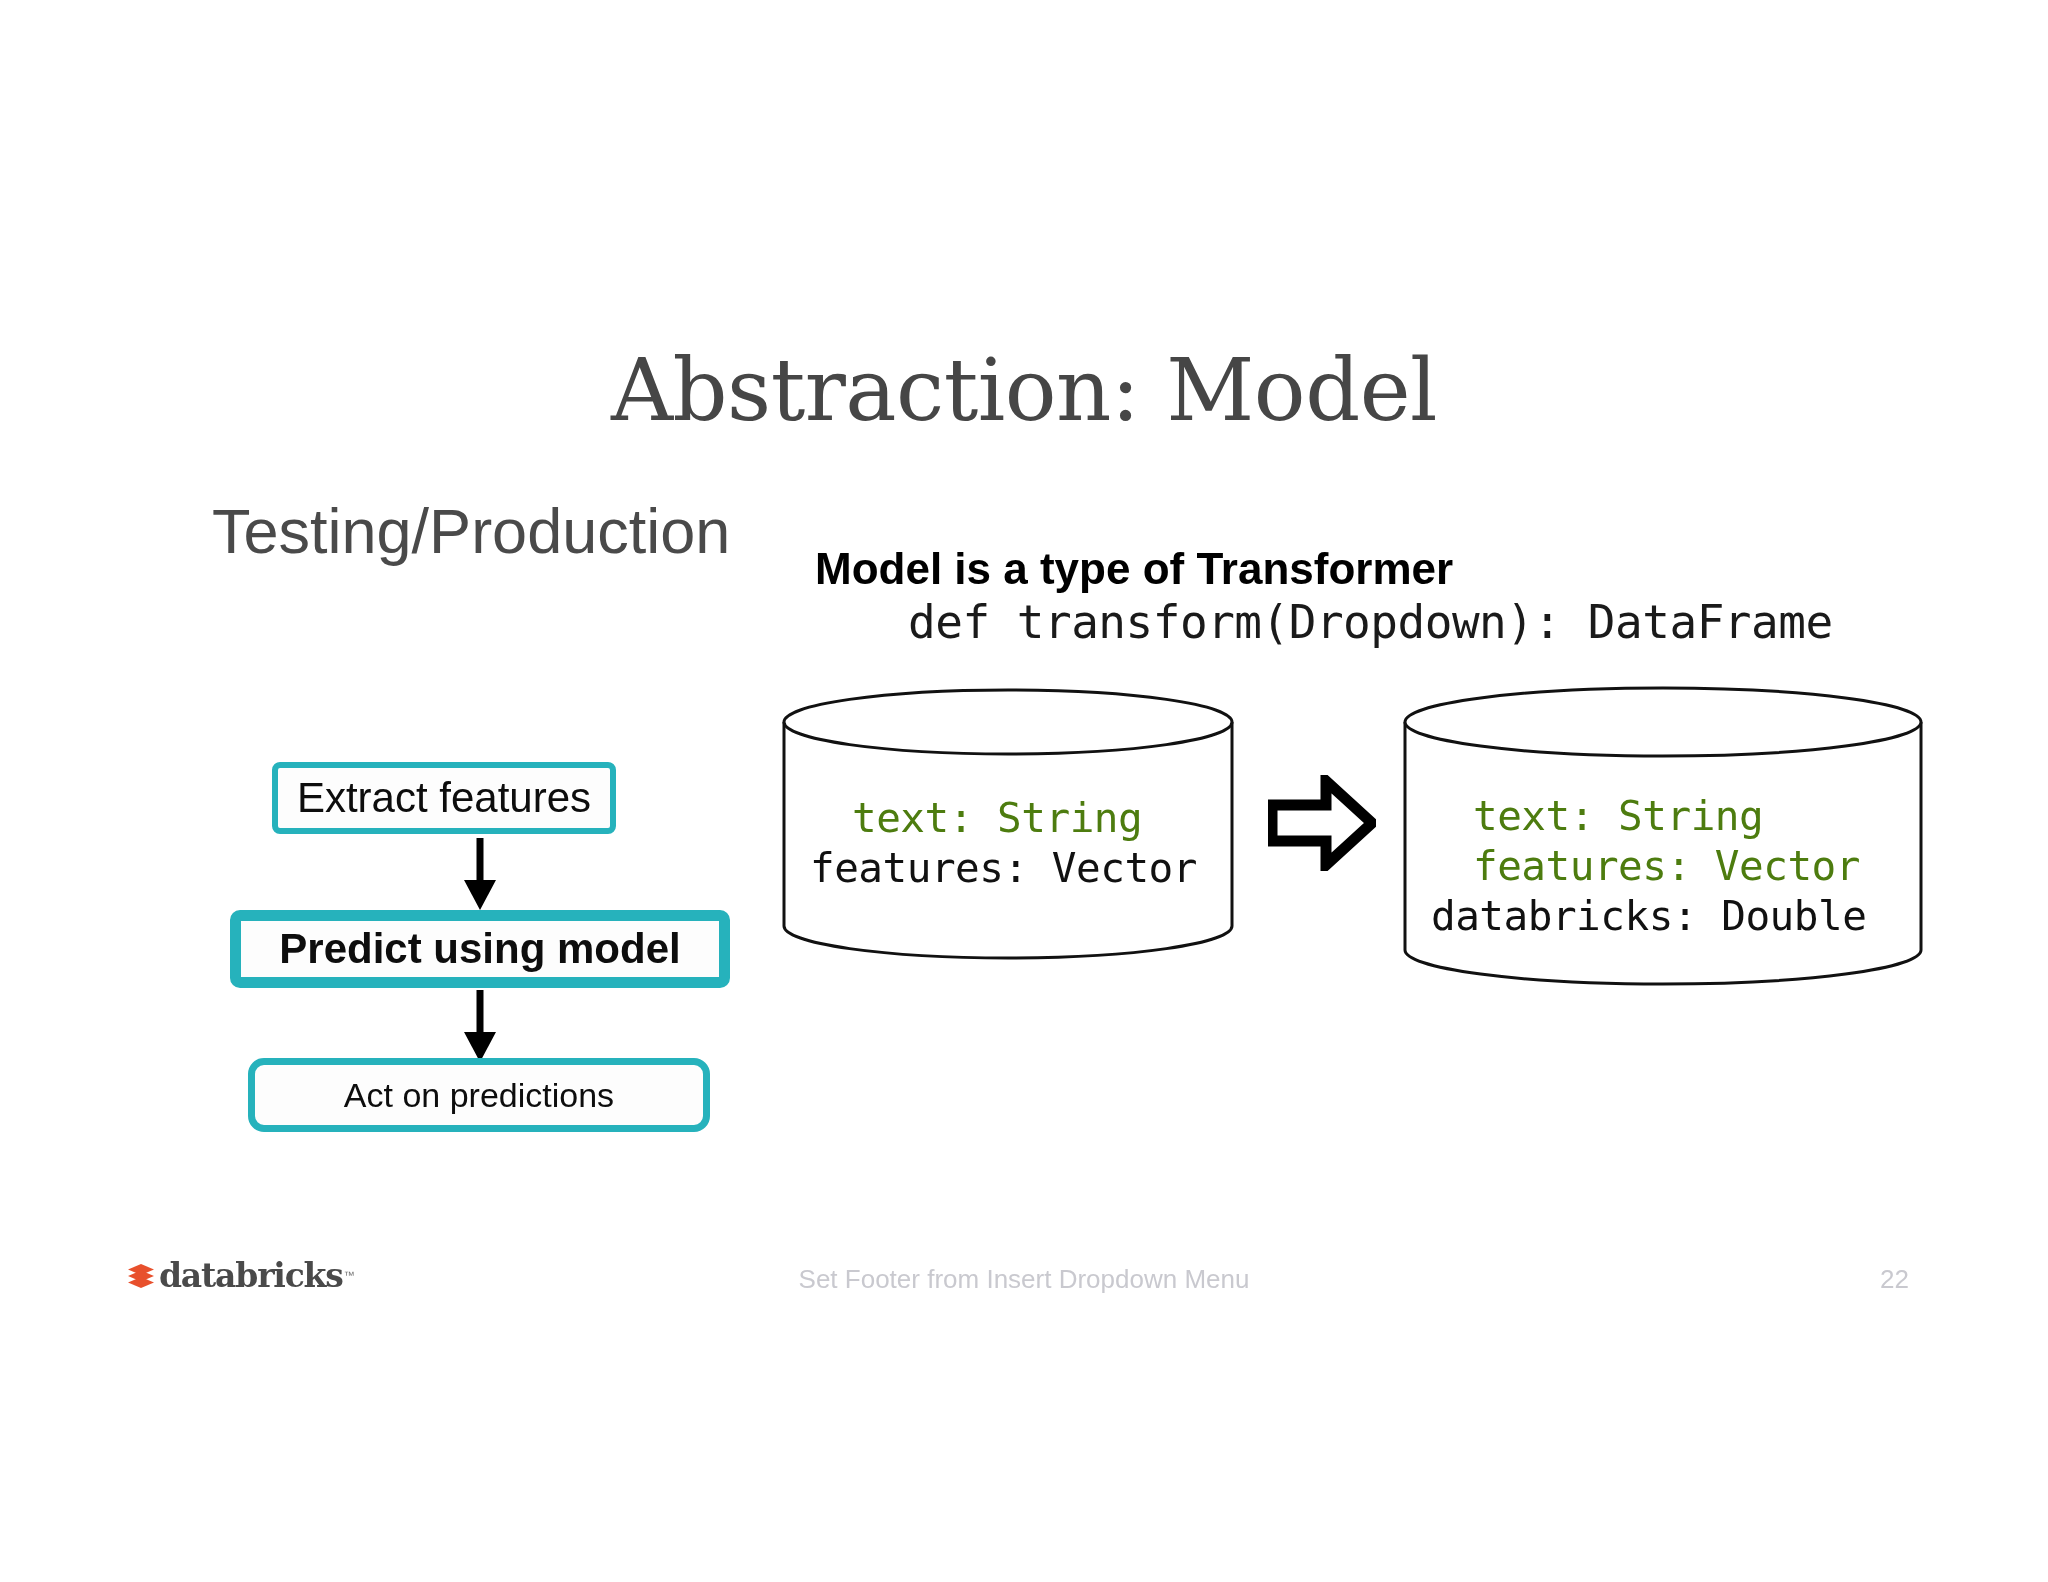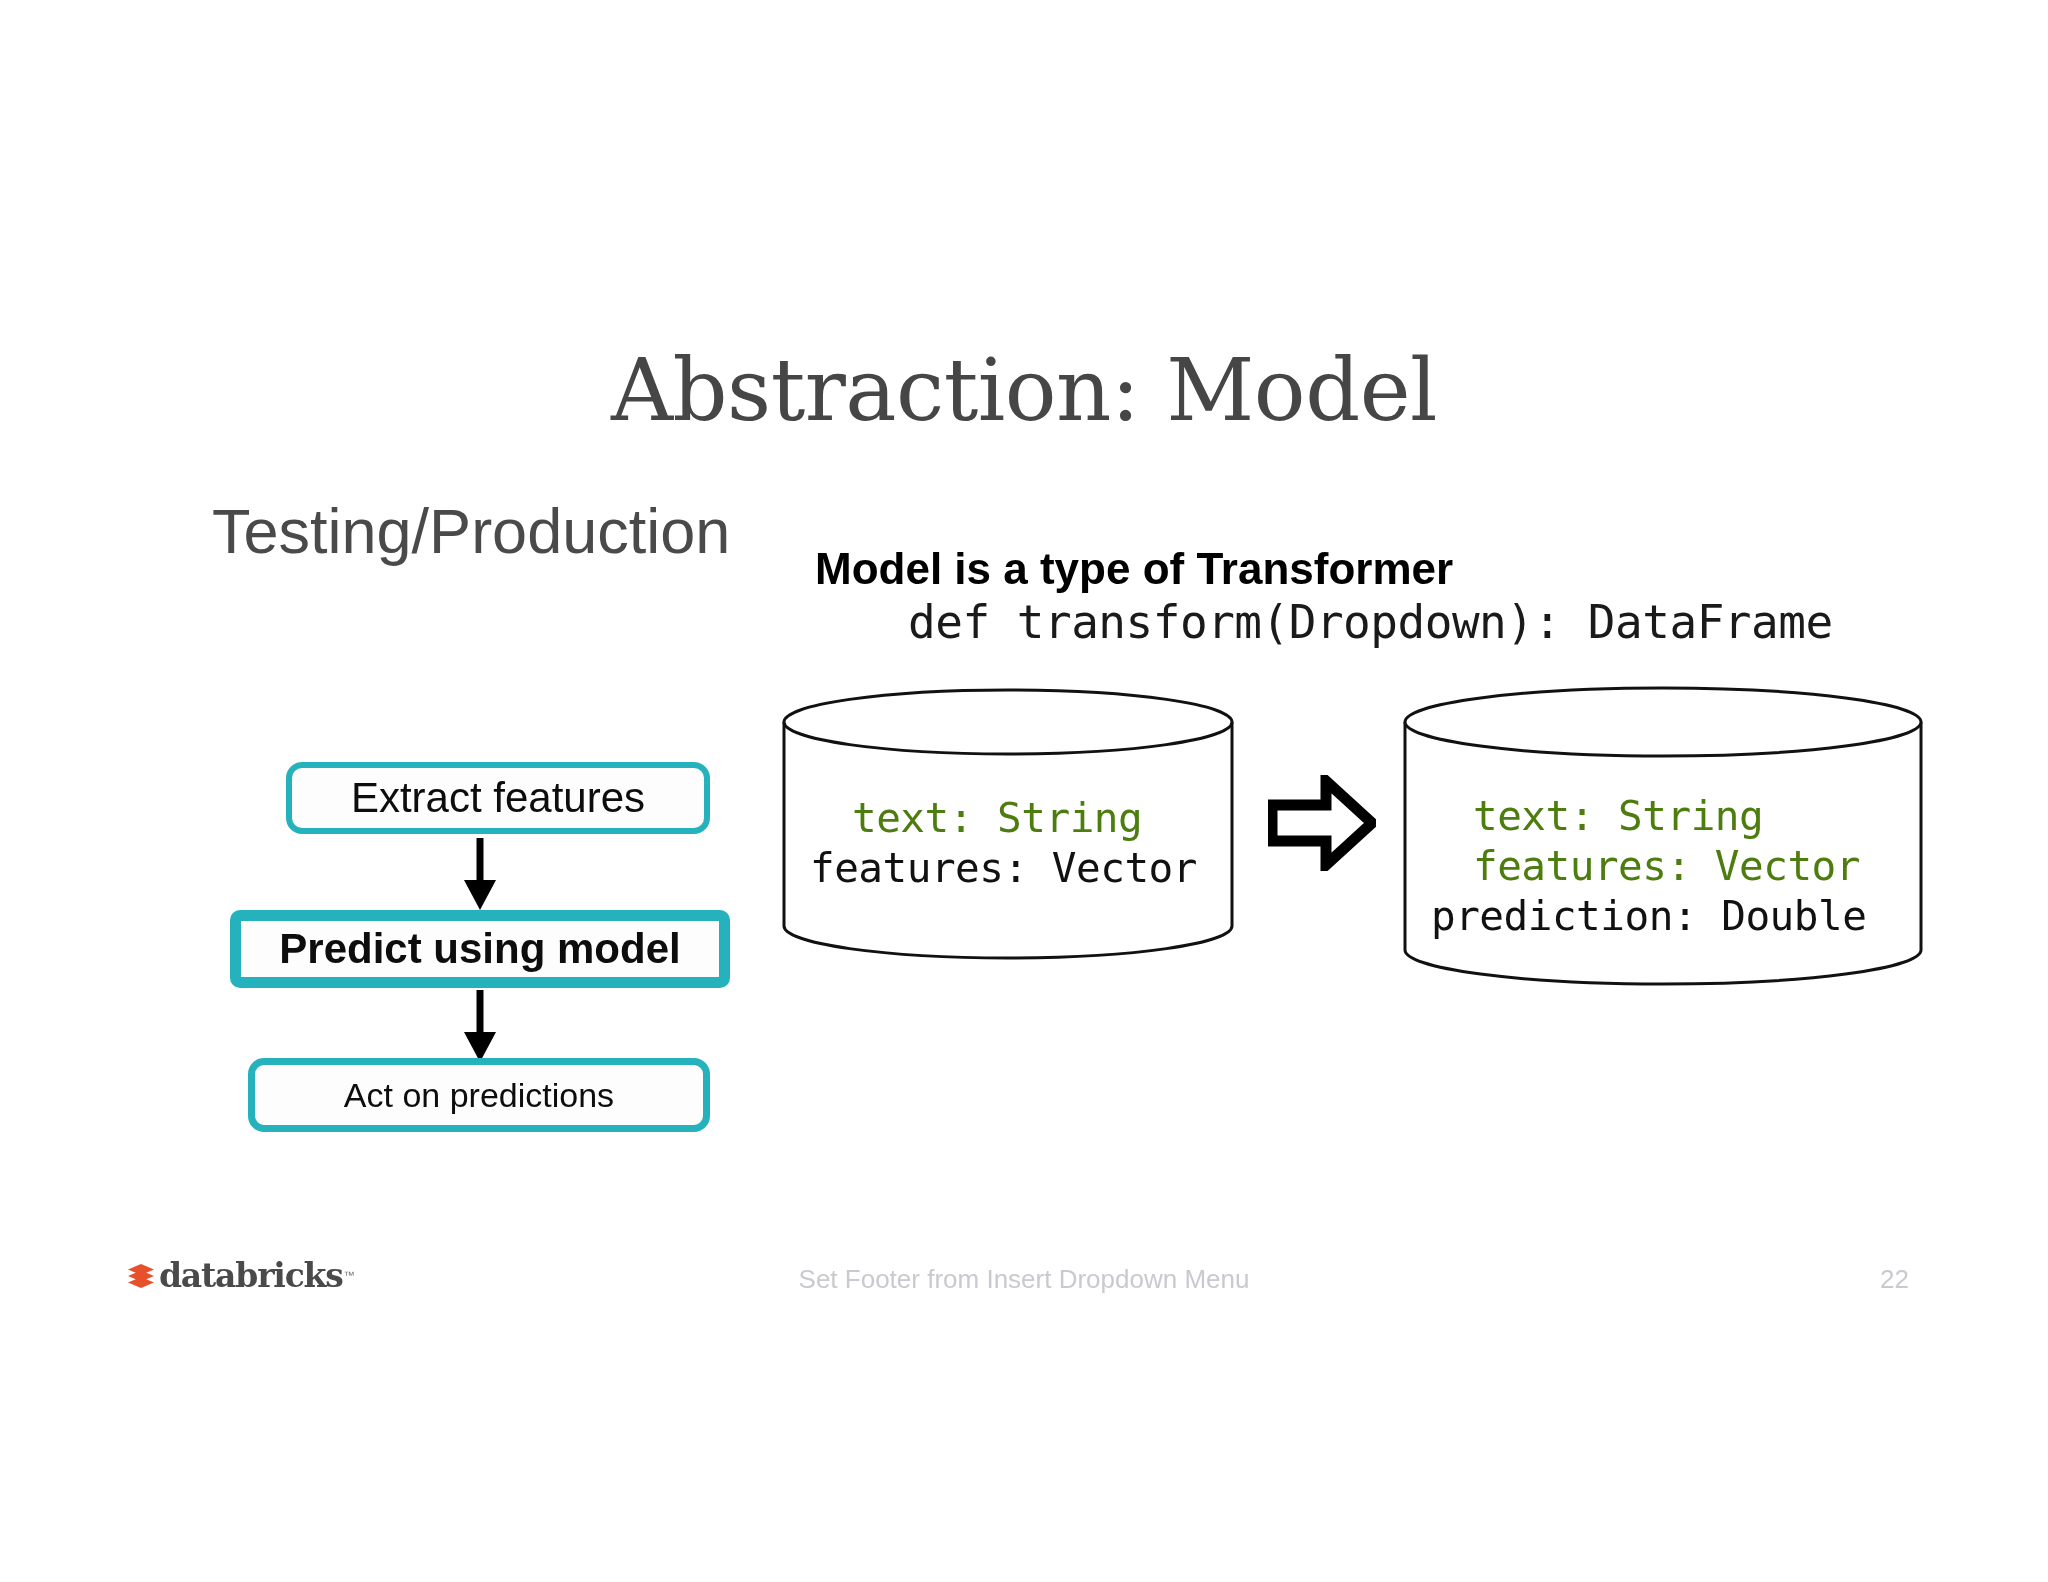--- a/index.html
+++ b/index.html
@@ -61,26 +61,26 @@
     display: flex;
     align-items: center;
     justify-content: center;
     color: #0d0d0d;
   }
   .flow-box .flow-label {
     font-family: "Liberation Sans", sans-serif;
     white-space: nowrap;
   }
   .box-extract {
-    left: 56px;
+    left: 42px;
     top: 0px;
-    width: 424px;
+    width: 344px;
     height: 72px;
     border-width: 6px;
-    border-radius: 16px;
+    border-radius: 8px;
   }
   .box-extract .flow-label { font-size: 42px; font-weight: 400; }
 
   .box-predict {
     left: 0px;
     top: 148px;
     width: 500px;
     height: 78px;
     border-width: 11px;
     border-radius: 10px;
@@ -272,21 +272,21 @@
   <div class="cylinder cyl-2">
     <svg viewBox="0 0 520 300" width="520" height="300">
       <path d="M2 36 L2 264" stroke="#111" stroke-width="3" fill="none"></path>
       <path d="M518 36 L518 264" stroke="#111" stroke-width="3" fill="none"></path>
       <ellipse cx="260" cy="36" rx="258" ry="34" stroke="#111" stroke-width="3" fill="#ffffff"></ellipse>
       <path d="M2 264 A258 34 0 0 0 518 264" stroke="#111" stroke-width="3" fill="none"></path>
     </svg>
     <div class="cyl-text">
       <div class="cyl-line-dim">text: String</div>
       <div class="cyl-line-dim">features: Vector</div>
-      <div class="cyl-line-on">prediction: Double</div>
+      <div class="cyl-line-on">databricks: Double</div>
     </div>
   </div>
 
   <div class="footer-logo">
     <span class="logo-mark">
       <svg viewBox="0 0 30 30" width="30" height="30">
         <path d="M2 9.5 L15 4 L28 9.5 L15 15 Z" fill="#e8502c"></path>
         <path d="M2 16 L15 10.5 L28 16 L15 21.5 Z" fill="#e8502c"></path>
         <path d="M2 22.5 L15 17 L28 22.5 L15 28 Z" fill="#e8502c"></path>
       </svg>

